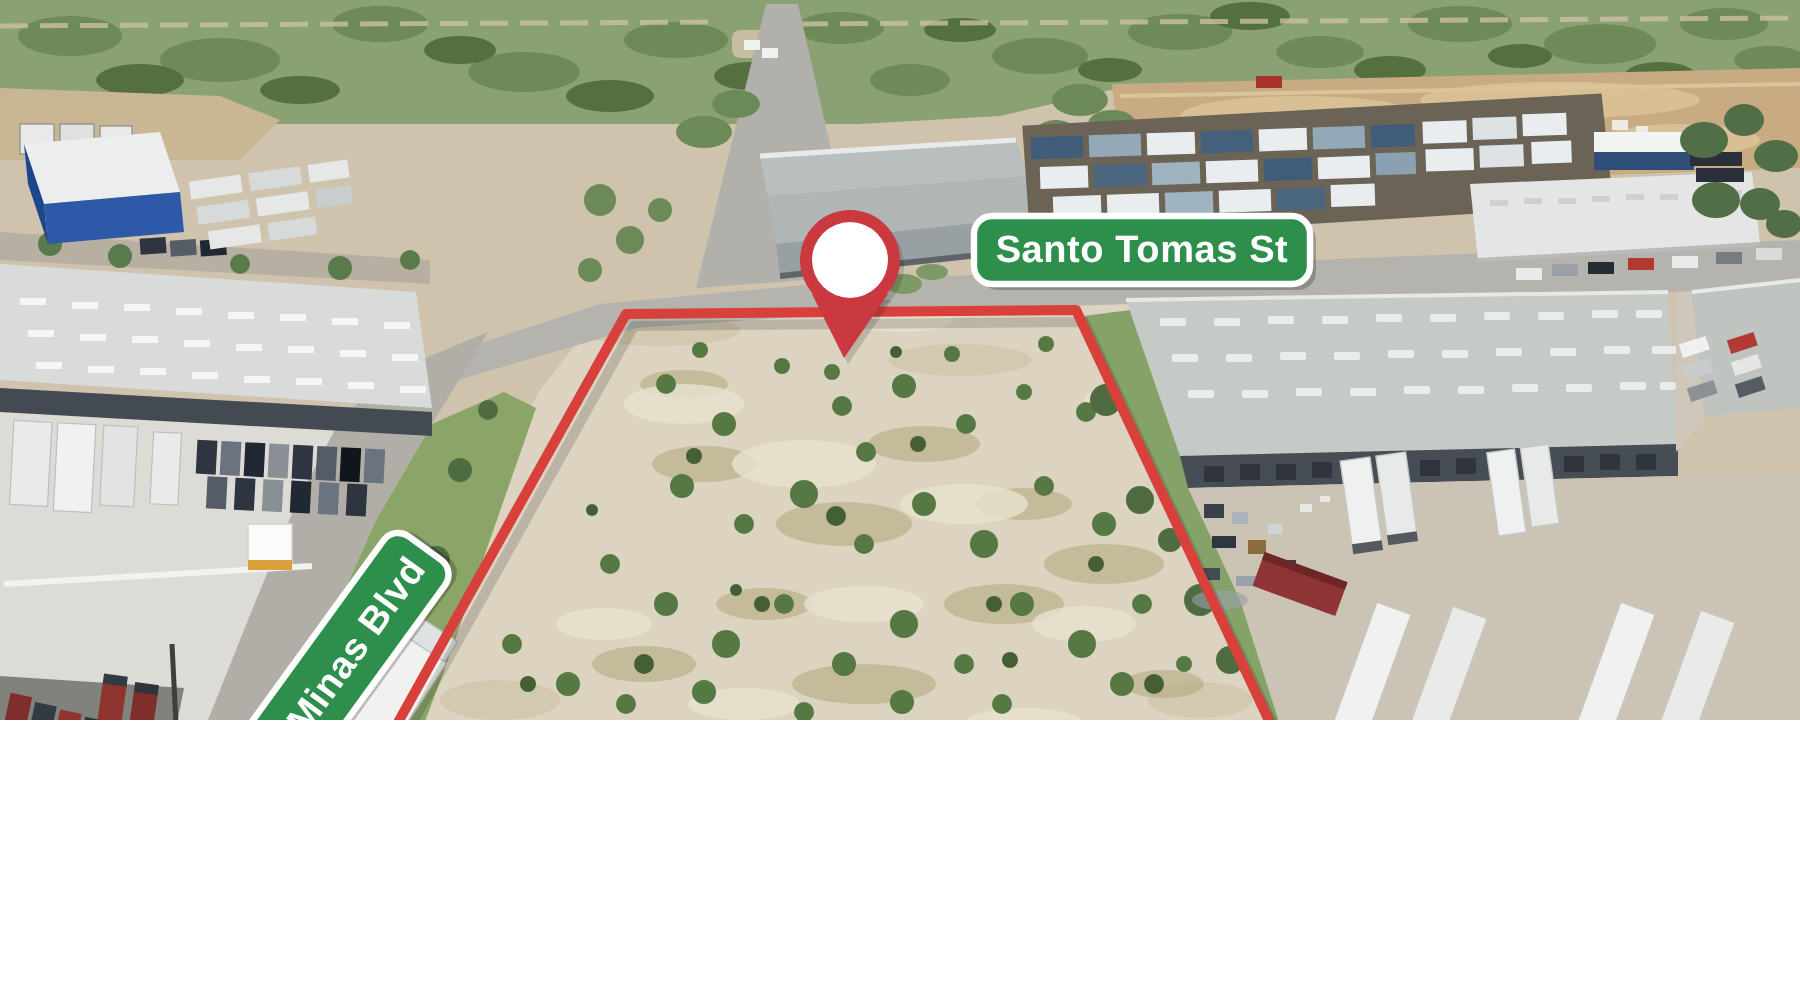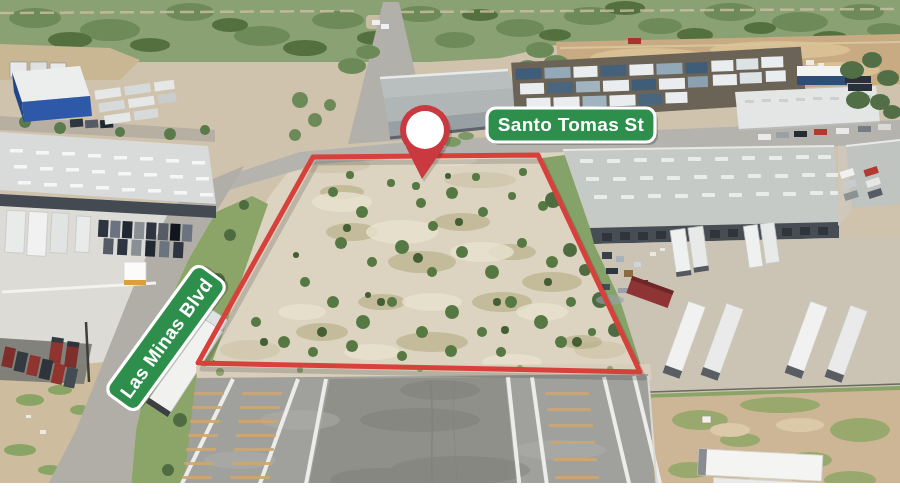--- a/index.html
+++ b/index.html
@@ -1,16 +1,16 @@
 <!DOCTYPE html>
 <html><head>
 <meta charset="utf-8">
 <style>
   html,body{margin:0;padding:0;background:#ffffff;}
-  .stage{position:relative;width:900px;height:483px;overflow:hidden;font-family:"Liberation Sans",sans-serif;}
+  .stage{position:relative;width:900px;height:360px;overflow:hidden;font-family:"Liberation Sans",sans-serif;}
   svg{display:block;}
   .sign-rect{stroke:#ffffff;stroke-width:3.2;}
   .sign-text{fill:#ffffff;font-weight:bold;font-size:19px;letter-spacing:.3px;font-family:"Liberation Sans",sans-serif;}
   .pin-inner{fill:#ffffff;}
 </style>
 </head>
 <body>
 
 <div class="stage">
 <svg viewBox="0 0 900 500" width="900" height="500">

